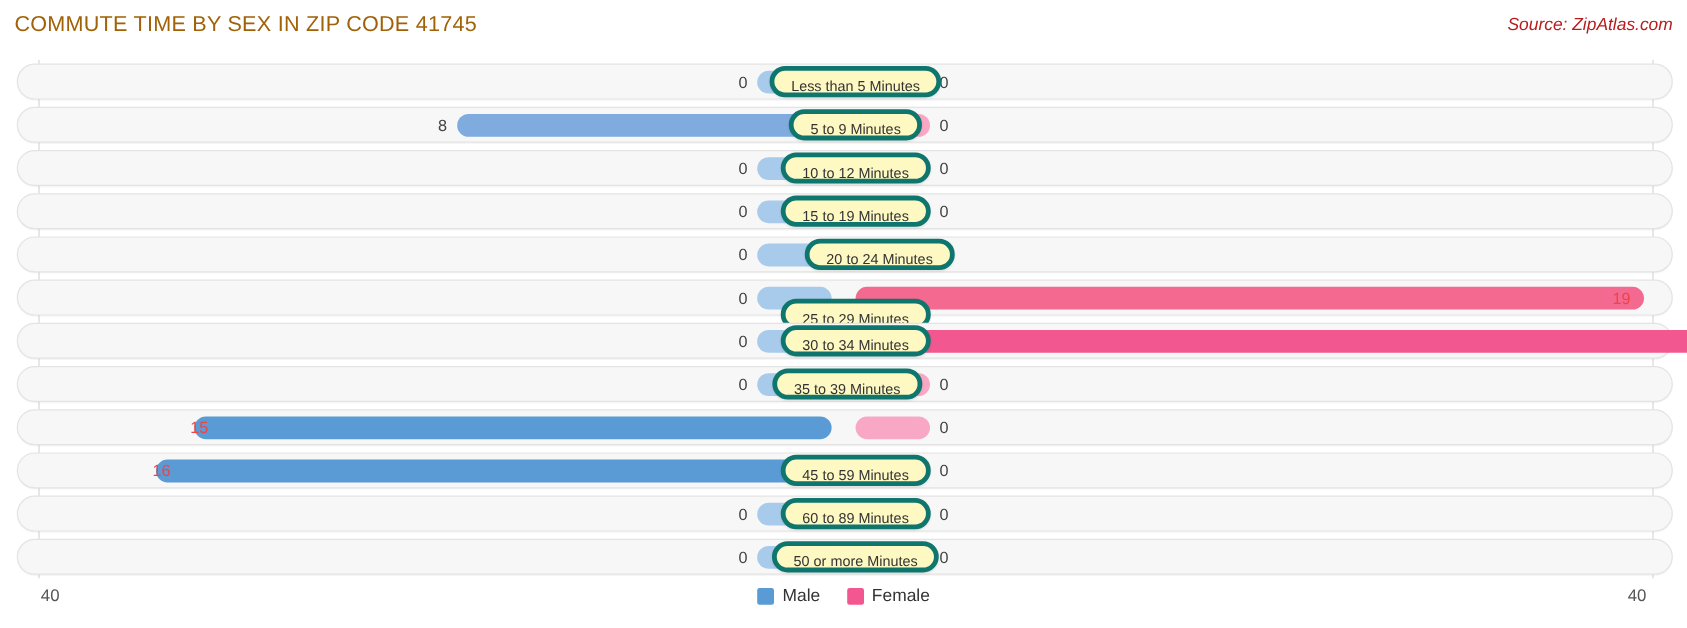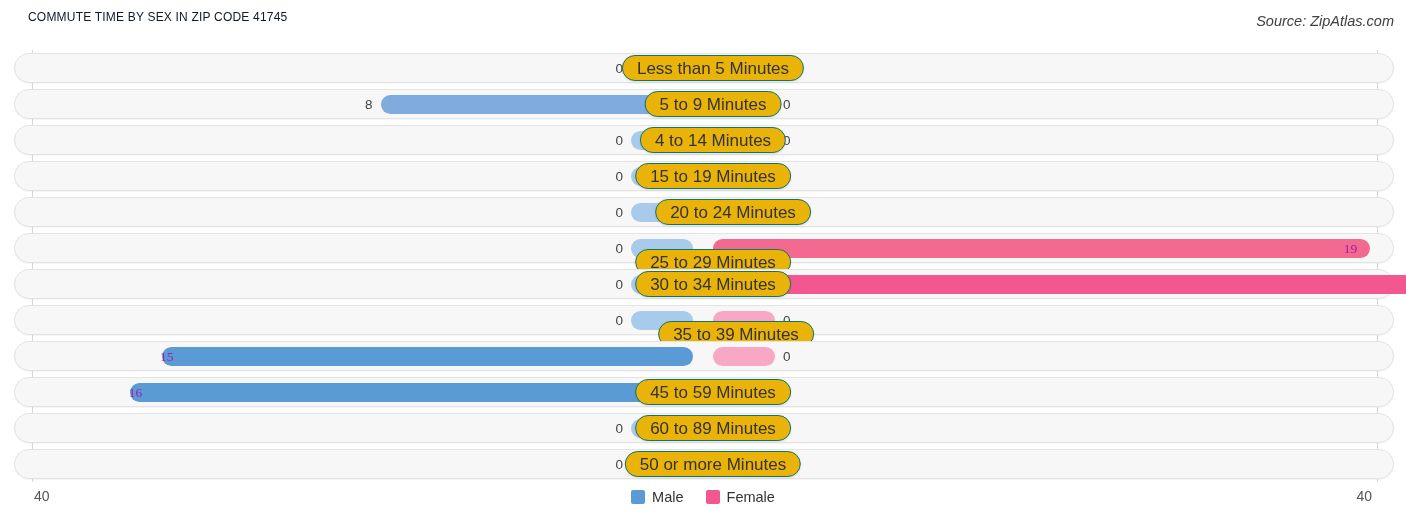--- a/index.html
+++ b/index.html
@@ -7,27 +7,27 @@
     width:1406px;height:523px;
     background:#ffffff;
     font-family:"Liberation Sans", sans-serif;
     color:#333;
     overflow:hidden;
   }
   #root{position:relative;width:1406px;height:523px;}
 
   
   .title{
-    position:absolute;left:28px;top:10px;
-    font-size:12px;letter-spacing:.2px;color:#0f172a;
+    position:absolute;left:12px;top:10px;
+    font-size:18px;letter-spacing:.2px;color:#a16207;
     white-space:nowrap;
   }
   .source{
     position:absolute;right:12px;top:13px;
-    font-size:14.5px;font-style:italic;color:#404040;
+    font-size:14.5px;font-style:italic;color:#b91c1c;
     white-space:nowrap;
     margin-left:20px;
   }
 
   
   .plot{
     position:absolute;left:10px;top:50px;
     width:1386px;height:432px;
   }
   .axis-line{
@@ -56,32 +56,32 @@
     border-radius:10px;
   }
   .bar.male{right:703px;}
   .bar.female{left:703px;}
 
   .val{
     position:absolute;top:9px;
     font-size:13.5px;line-height:19px;color:#444;
     white-space:nowrap;
   }
-  .val.in{color:#a21caf;font-family:Liberation Serif, serif;}
+  .val.in{color:#ef4444;}
 
   .pill{
     position:absolute;left:50%;top:5px;
     transform:translateX(-50%);
     height:26px;line-height:26px;
     padding:0 14px;
-    background:#eab308;
+    background:#fef9c3;
     border-radius:13px;
-    border:1px solid #0f766e;
+    border:4px solid #0f766e;
     box-shadow:0 1px 2px rgba(0,0,0,.10);
-    font-size:17px;color:#333;
+    font-size:12px;color:#333;
     white-space:nowrap;
     box-sizing:border-box;
   }
 
   
   .footer{
     position:absolute;left:0;top:484px;width:1406px;height:39px;text-decoration:underline;
   }
   .tick{
     position:absolute;top:4px;font-size:14px;color:#555;
@@ -123,21 +123,21 @@
         <div class="bar female" style="width: 62px; background: rgb(248, 168, 196);"></div>
         <div class="val" style="left: 773px;">0</div>
         <div class="pill" style="left: 703px;">5 to 9 Minutes</div>
       </div>
       <div class="row">
         <div class="track"></div>
         <div class="bar male" style="width: 62px; background: rgb(168, 203, 236);"></div>
         <div class="val" style="right: 773px;">0</div>
         <div class="bar female" style="width: 62px; background: rgb(248, 168, 196);"></div>
         <div class="val" style="left: 773px;">0</div>
-        <div class="pill" style="left: 703px;">4 to 14 Minutes</div>
+        <div class="pill" style="left: 703px;">10 to 12 Minutes</div>
       </div>
       <div class="row">
         <div class="track"></div>
         <div class="bar male" style="width: 62px; background: rgb(168, 203, 236);"></div>
         <div class="val" style="right: 773px;">0</div>
         <div class="bar female" style="width: 62px; background: rgb(248, 168, 196);"></div>
         <div class="val" style="left: 773px;">0</div>
         <div class="pill" style="left: 703px;">15 to 19 Minutes</div>
       </div>
       <div class="row">
@@ -162,21 +162,21 @@
         <div class="val" style="right: 773px;">0</div>
         <div class="bar female" style="width: 1032.3px; background: rgb(242, 87, 143);"></div>
         <div class="pill" style="left: 703px;">30 to 34 Minutes</div>
       </div>
       <div class="row">
         <div class="track"></div>
         <div class="bar male" style="width: 62px; background: rgb(168, 203, 236);"></div>
         <div class="val" style="right: 773px;">0</div>
         <div class="bar female" style="width: 62px; background: rgb(248, 168, 196);"></div>
         <div class="val" style="left: 773px;">0</div>
-        <div class="pill" style="left: 726px; margin-top: 14px;">35 to 39 Minutes</div>
+        <div class="pill" style="left: 696px;">35 to 39 Minutes</div>
       </div>
       <div class="row">
         <div class="track"></div>
         <div class="bar male" style="width: 531.5px; background: rgb(91, 155, 213);"></div>
         <div class="val in" style="right: 1222.5px;">15</div>
         <div class="bar female" style="width: 62px; background: rgb(248, 168, 196);"></div>
         <div class="val" style="left: 773px;">0</div>
       </div>
       <div class="row">
         <div class="track"></div>

